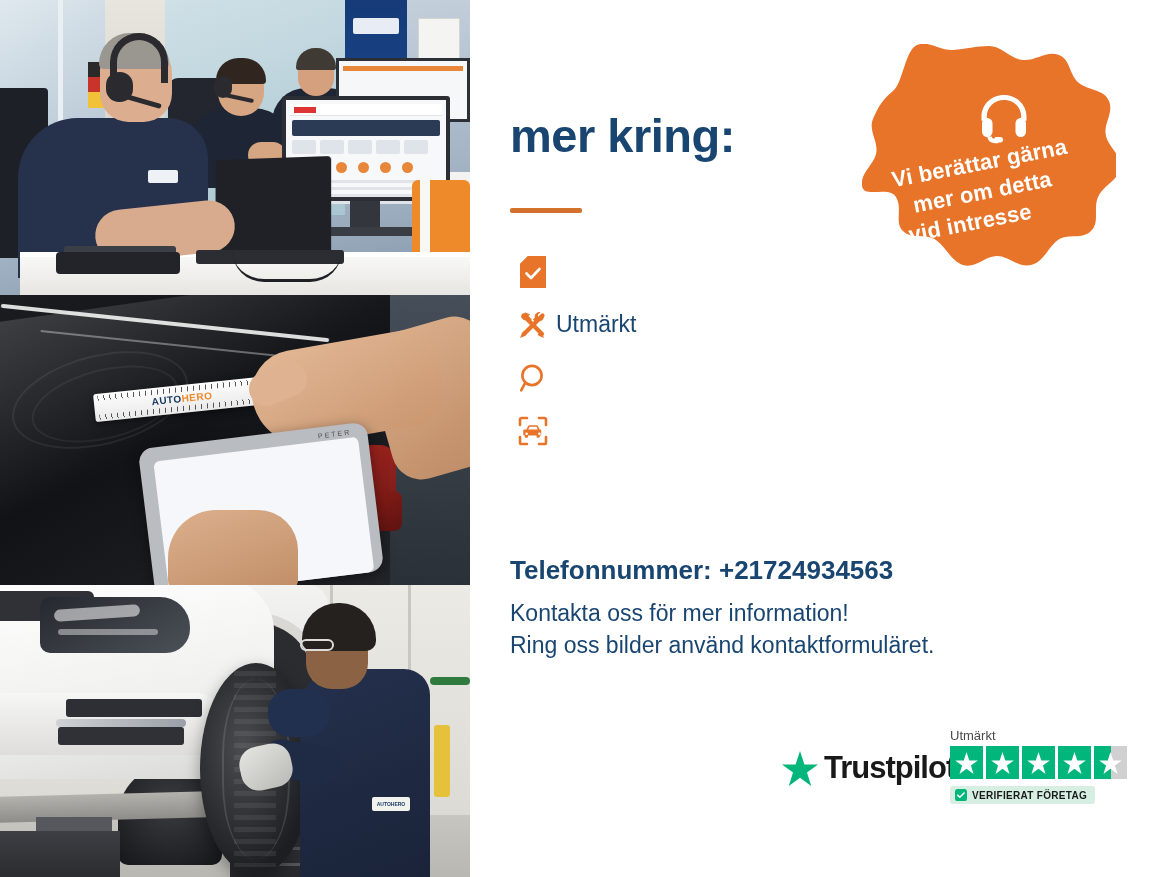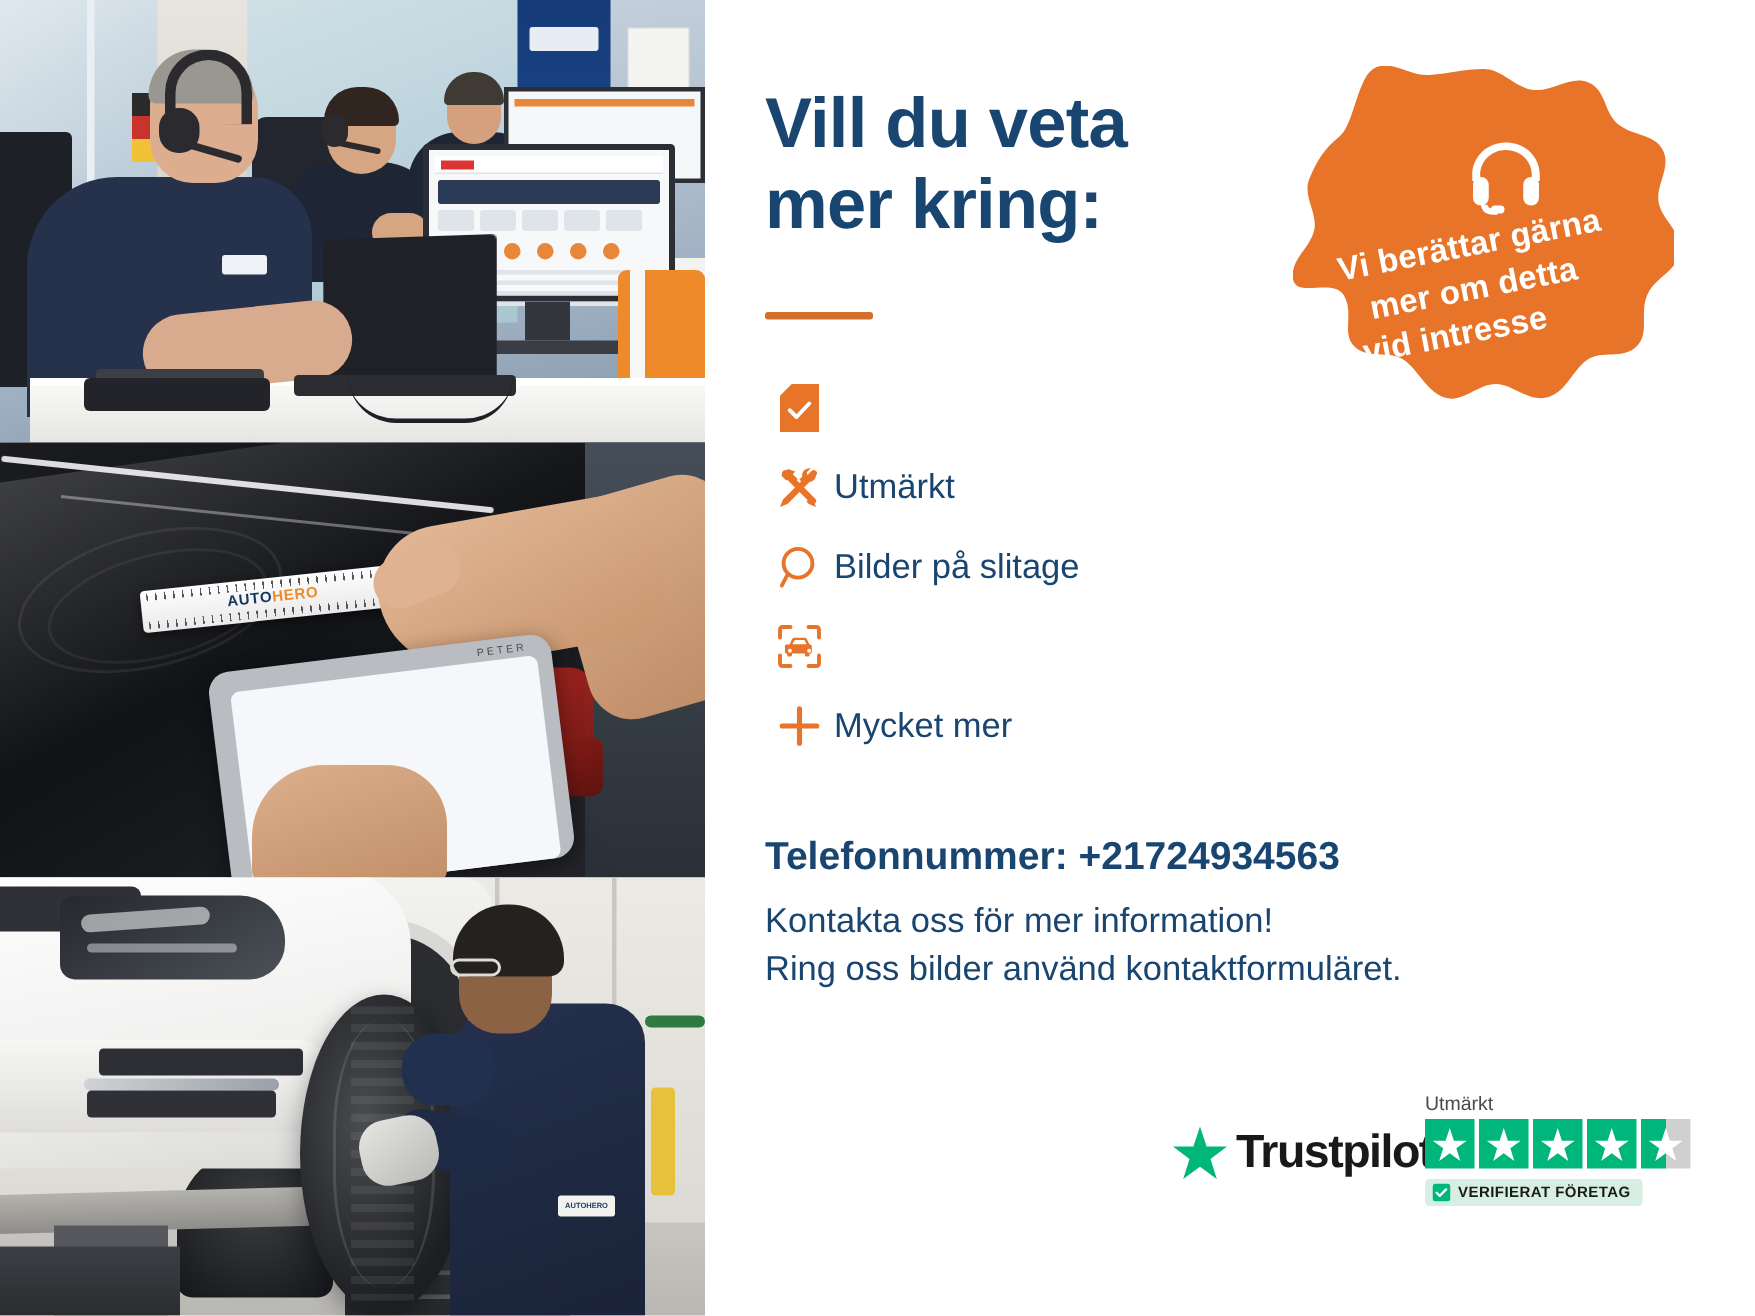--- a/index.html
+++ b/index.html
@@ -316,21 +316,21 @@
       <div class="whead"></div>
       <div class="whair"></div>
       <div class="wglass"></div>
     </div>
 
   </div>
 
   <div class="content">
 
     <h1 class="heading">
-      <span>Vill du veta</span><br>
+      <br>
       <span>mer kring:</span>
     </h1>
 
     <div class="divider"></div>
 
     <div class="badge">
       <svg width="254" height="264" viewBox="0 0 254 264">
         <path fill="#E8742A" d="M127 2c13 0 21 13 34 14s24-10 36-5 10 20 20 28 25 6 30 18-6 23-3 35 16 19 14 32-17 17-22 29 2 25-7 34-23 2-33 9-14 22-27 25-22-9-34-9-22 13-34 9-17-18-27-25-24 0-33-9 0-22-7-34S2 155 0 142s11-20 14-32-8-23-3-35 10-20 20-28S43 6 55 1s23 6 36 5S114 2 127 2z"></path>
       </svg>
       <svg class="headset" viewBox="0 0 60 52">
@@ -375,48 +375,36 @@
         <span class="lbl">Utmärkt</span>
       </div>
 
       <div class="feature">
         <span class="ico">
           <svg width="28" height="30" viewBox="0 0 28 30">
             <circle cx="13" cy="12.5" r="9.6" fill="none" stroke="#E8742A" stroke-width="2.6"></circle>
             <line x1="6.2" y1="19.8" x2="2.2" y2="27.4" stroke="#E8742A" stroke-width="2.6" stroke-linecap="round"></line>
           </svg>
         </span>
-        <span class="lbl">Bilder på slitage</span>
       </div>
 
       <div class="feature">
         <span class="ico">
           <svg width="30" height="30" viewBox="0 0 30 30">
             <g stroke="#E8742A" stroke-width="2.6" fill="none" stroke-linecap="round">
               <path d="M2 9V3.6C2 2.7 2.7 2 3.6 2H9"></path>
               <path d="M28 9V3.6C28 2.7 27.3 2 26.4 2H21"></path>
               <path d="M2 21v5.4C2 27.3 2.7 28 3.6 28H9"></path>
               <path d="M28 21v5.4c0 .9-.7 1.6-1.6 1.6H21"></path>
             </g>
             <path fill="#E8742A" d="M8.4 13.6l1.6-3.4c.3-.6.9-1 1.6-1h6.8c.7 0 1.3.4 1.6 1l1.6 3.4h.6c.6 0 1 .5 1 1v4c0 .6-.4 1-1 1h-.5v1.1c0 .6-.5 1-1.1 1h-1c-.6 0-1-.4-1-1v-1.1H10v1.1c0 .6-.5 1-1.1 1H7.8c-.6 0-1-.4-1-1v-1.1h-.5c-.6 0-1-.4-1-1v-4c0-.5.4-1 1-1zm1.9-.1h9.4l-1.1-2.4c-.1-.3-.4-.4-.7-.4h-5.8c-.3 0-.6.1-.7.4zm-1.7 3a1.3 1.3 0 100 2.6 1.3 1.3 0 000-2.6zm12.8 0a1.3 1.3 0 100 2.6 1.3 1.3 0 000-2.6z"></path>
           </svg>
         </span>
       </div>
 
-      <div class="feature">
-        <span class="ico">
-          <svg width="30" height="30" viewBox="0 0 30 30">
-            <g stroke="#E8742A" stroke-width="3.4" stroke-linecap="round">
-              <line x1="15" y1="3.5" x2="15" y2="26.5"></line>
-              <line x1="3.5" y1="15" x2="26.5" y2="15"></line>
-            </g>
-          </svg>
-        </span>
-        <span class="lbl">Mycket mer</span>
-      </div>
 
     </div>
 
     <div class="contact">
       <div class="tel">Telefonnummer: +21724934563</div>
       <div class="l1">Kontakta oss för mer information!</div>
       <div class="l2">Ring oss bilder använd kontaktformuläret.</div>
     </div>
 
     <div class="trust">

